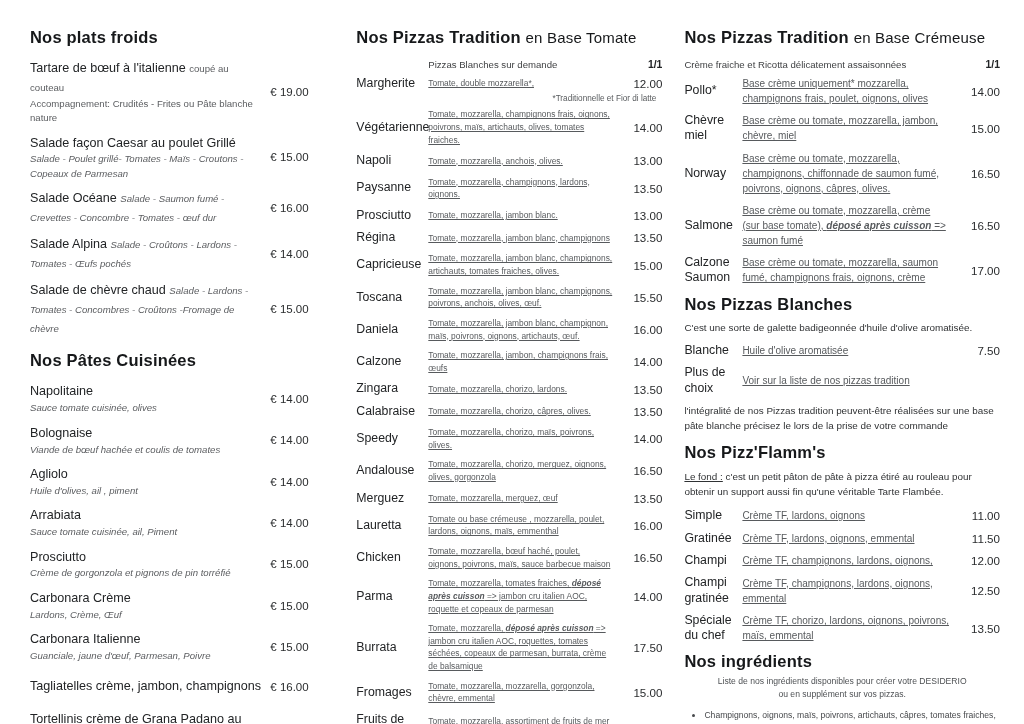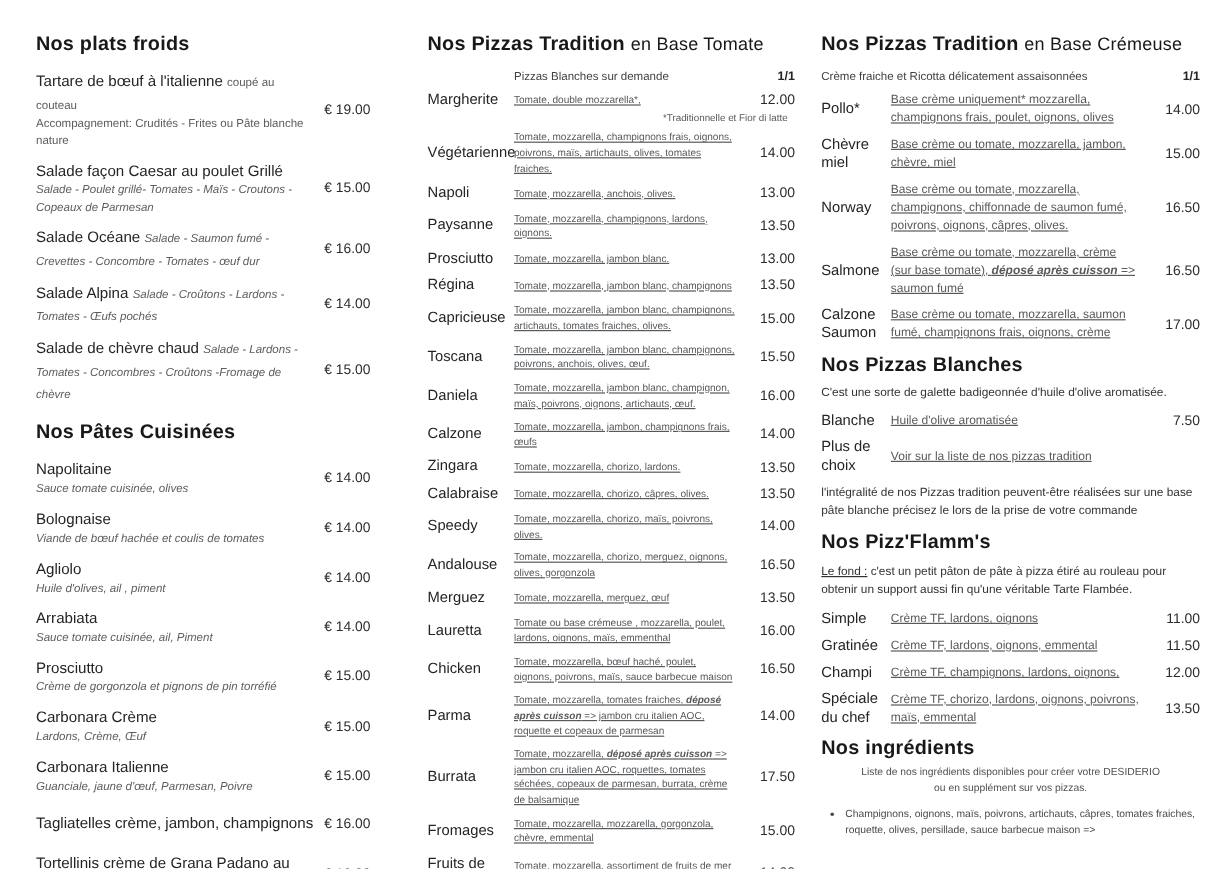--- a/index.html
+++ b/index.html
@@ -354,20 +354,25 @@
           <div class="pname">Gratinée</div>
           <div class="pdesc">Crème TF, lardons, oignons, emmental</div>
           <div class="pprice">11.50</div>
         </div>
         <div class="pz pz-r">
           <div class="pname">Champi</div>
           <div class="pdesc">Crème TF, champignons, lardons, oignons,</div>
           <div class="pprice">12.00</div>
         </div>
         <div class="pz pz-r">
+          <div class="pname">Champi gratinée</div>
+          <div class="pdesc">Crème TF, champignons, lardons, oignons, emmental</div>
+          <div class="pprice">12.50</div>
+        </div>
+        <div class="pz pz-r">
           <div class="pname">Spéciale du chef</div>
           <div class="pdesc">Crème TF, chorizo, lardons, oignons, poivrons, maïs, emmental</div>
           <div class="pprice">13.50</div>
         </div>
       </div>
 
     <h2 class="section" style="margin:8px 0 4px 0">Nos ingrédients</h2>
     <div class="ing-head">
       <div>Liste de nos ingrédients disponibles pour créer votre DESIDERIO</div>
       <div>ou en supplément sur vos pizzas.</div>

